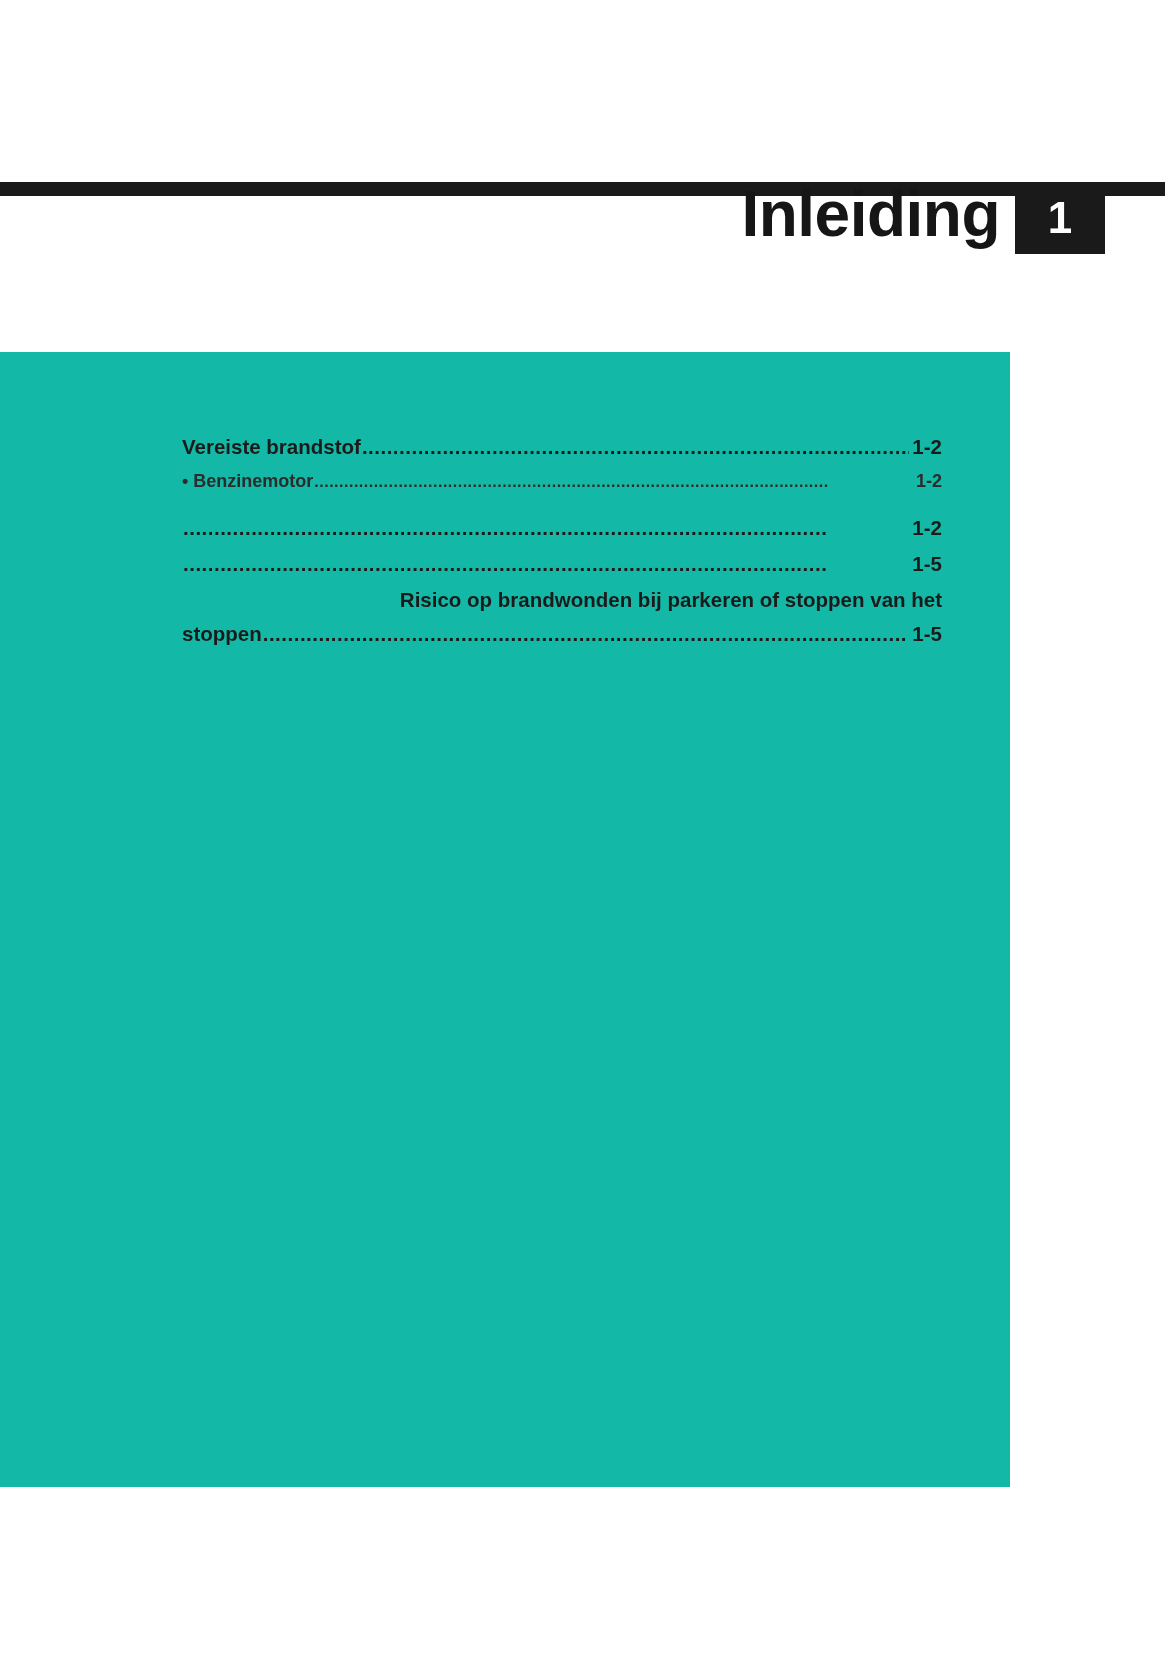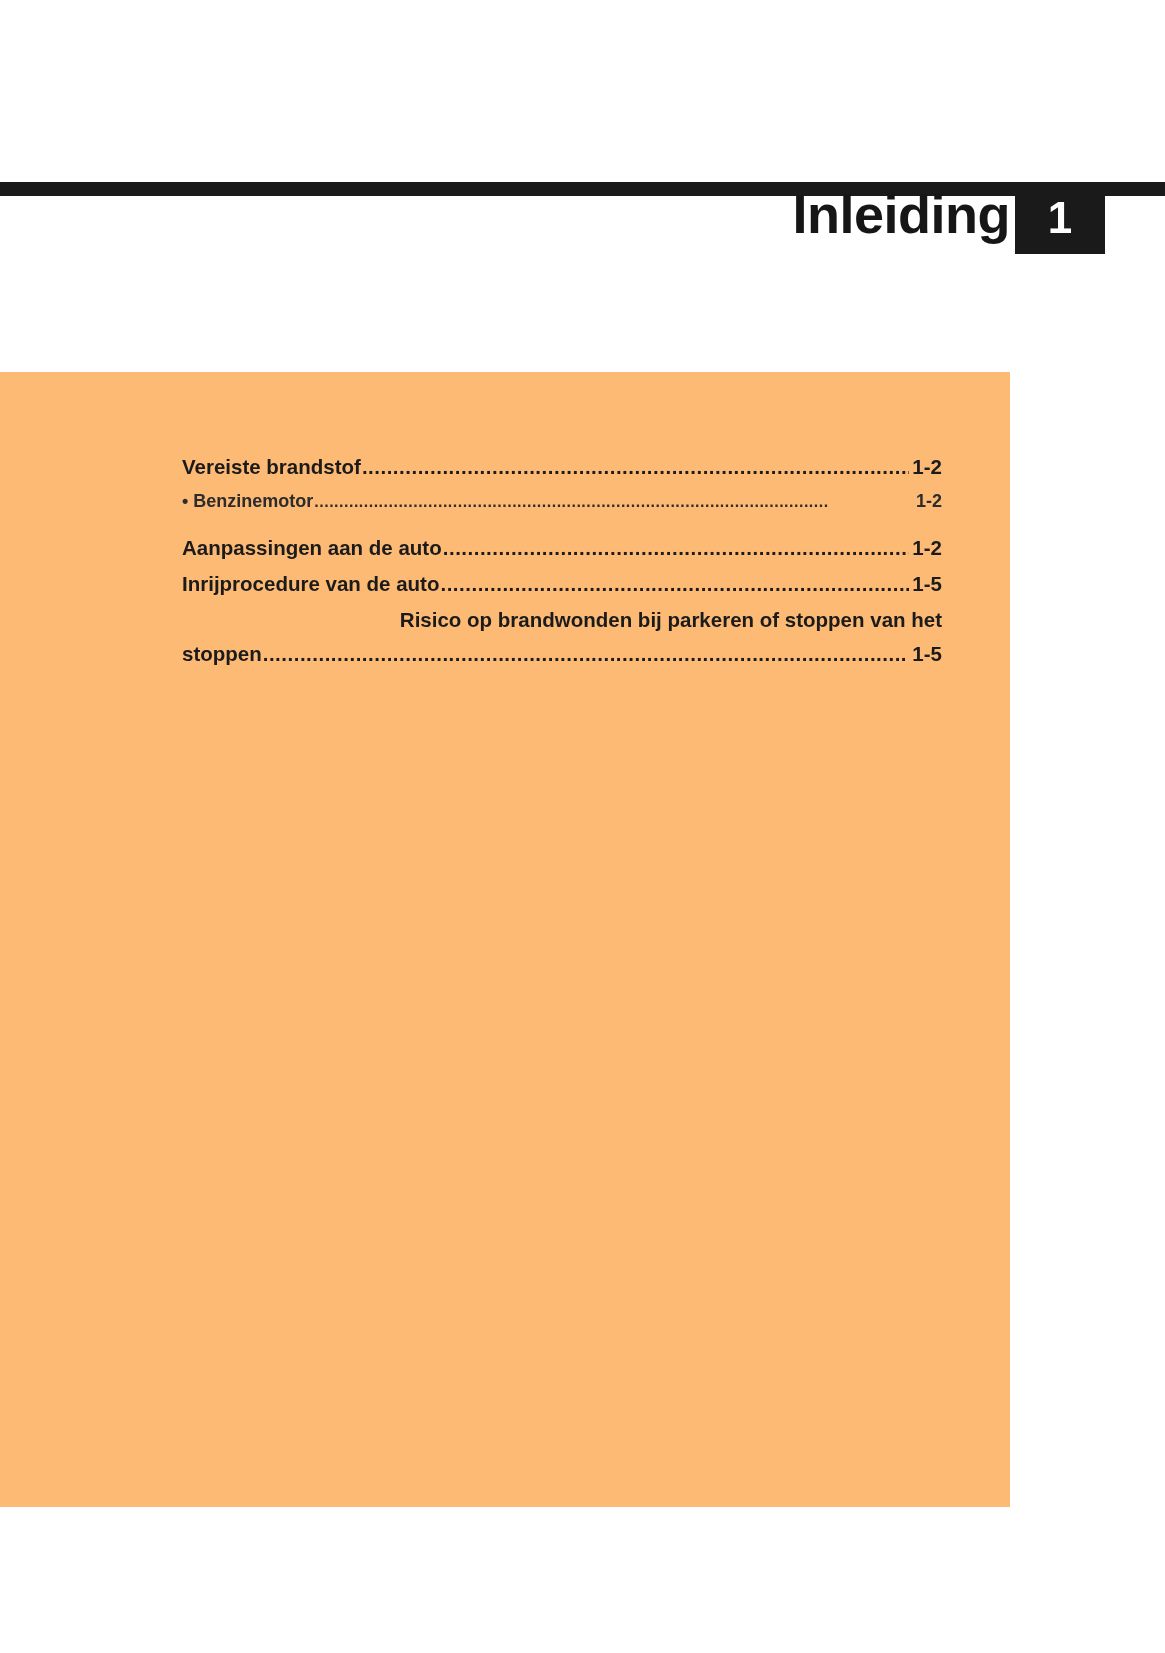--- a/index.html
+++ b/index.html
@@ -26,23 +26,23 @@
   .header-rule {
     position: absolute;
     left: 0;
     top: 0;
     width: 1165px;
     height: 14px;
     background: #1a1a1a;
   }
   .header-title {
     position: absolute;
-    right: 155px;
+    right: 165px;
     top: 1px;
-    font-size: 54px;
+    font-size: 64px;
     font-weight: bold;
     color: #161616;
     letter-spacing: -0.5px;
     line-height: 62px;
     white-space: nowrap;
   }
   .chapter-tab {
     position: absolute;
     right: 60px;
     top: 0px;
@@ -54,24 +54,24 @@
     font-weight: bold;
     display: flex;
     align-items: center;
     justify-content: center;
   }
 
   
   .content-panel {
     position: absolute;
     left: 0;
-    top: 372px;
+    top: 352px;
     width: 1010px;
     height: 1135px;
-    background: #fdba74;
+    background: #14b8a6;
   }
 
   .toc {
     position: absolute;
     left: 182px;
     top: 78px;
     width: 760px;
   }
 
   .toc-row {
@@ -150,27 +150,25 @@
       <span class="toc-page">1-2</span>
     </div>
 
     <div class="toc-row level2">
       <span class="toc-label">• Benzinemotor</span>
       <span class="toc-dots">........................................................................................................</span>
       <span class="toc-page">1-2</span>
     </div>
 
     <div class="toc-row level1">
-      <span class="toc-label">Aanpassingen aan de auto</span>
       <span class="toc-dots">........................................................................................................</span>
       <span class="toc-page">1-2</span>
     </div>
 
     <div class="toc-row level1">
-      <span class="toc-label">Inrijprocedure van de auto</span>
       <span class="toc-dots">........................................................................................................</span>
       <span class="toc-page">1-5</span>
     </div>
 
     <div class="toc-block">
       <div class="line1">Risico op brandwonden bij parkeren of stoppen van het</div>
       <div class="toc-row level1">
         <span class="toc-label">stoppen</span>
         <span class="toc-dots">........................................................................................................</span>
         <span class="toc-page">1-5</span>

